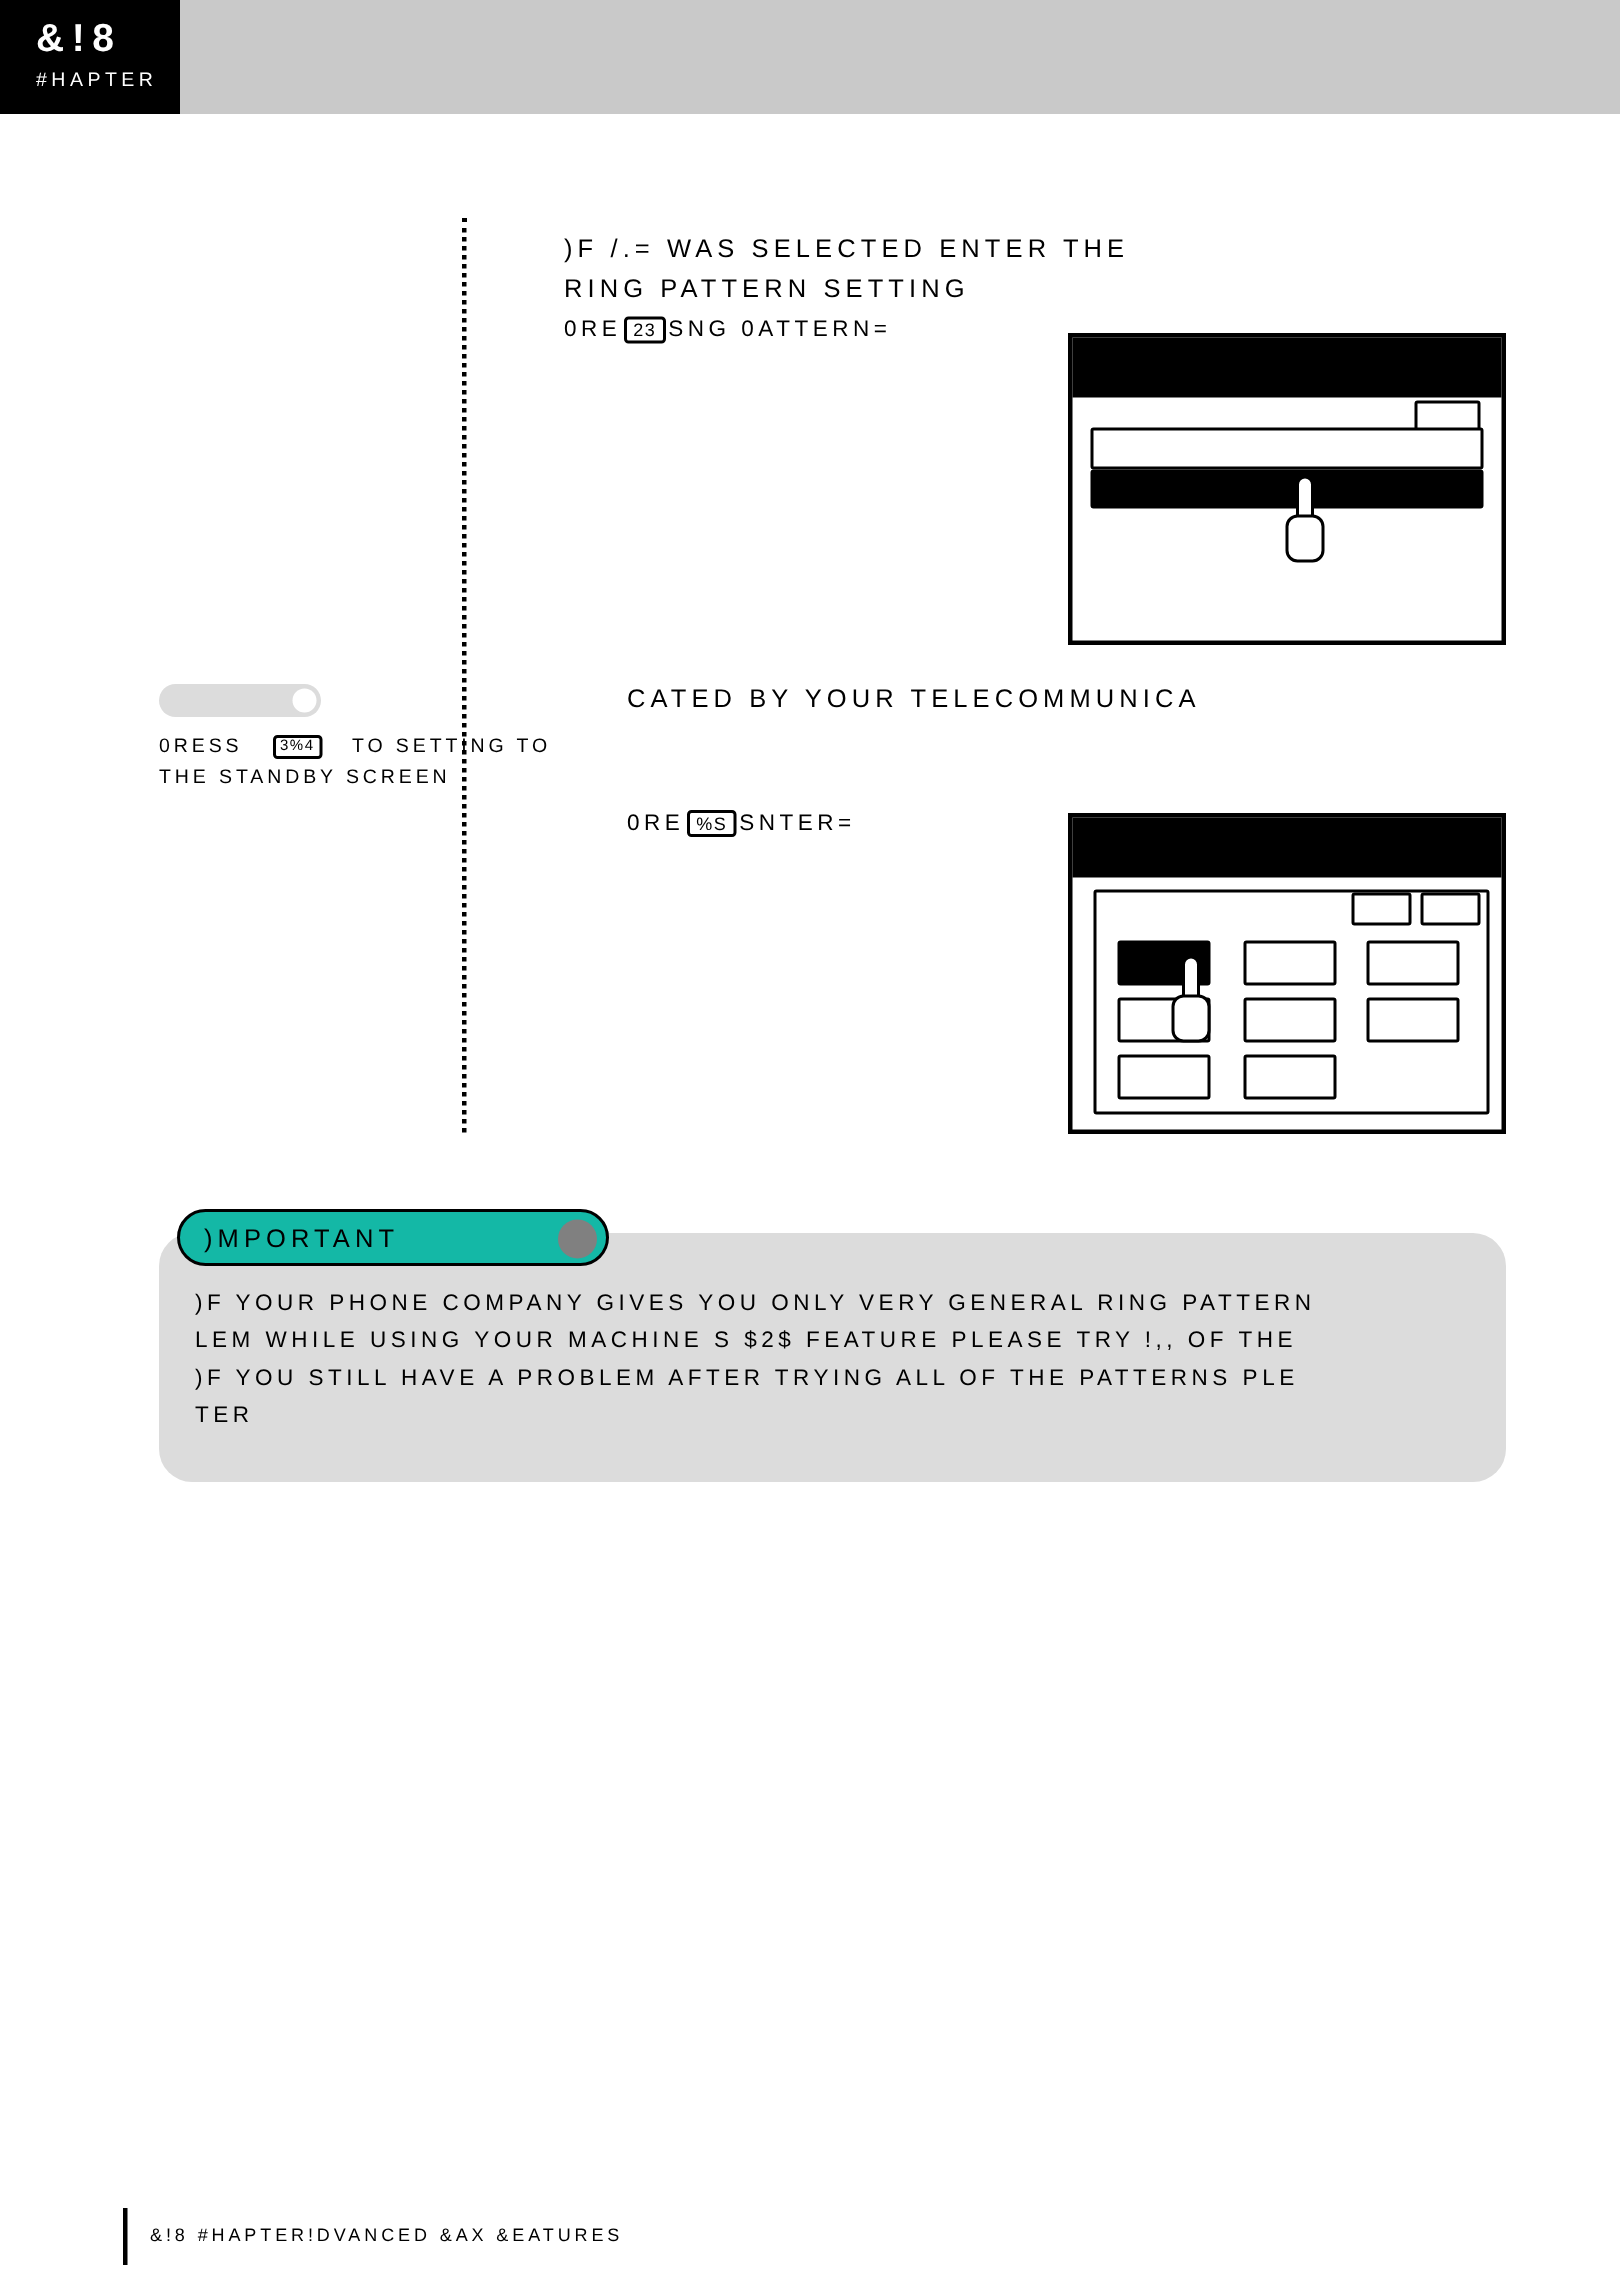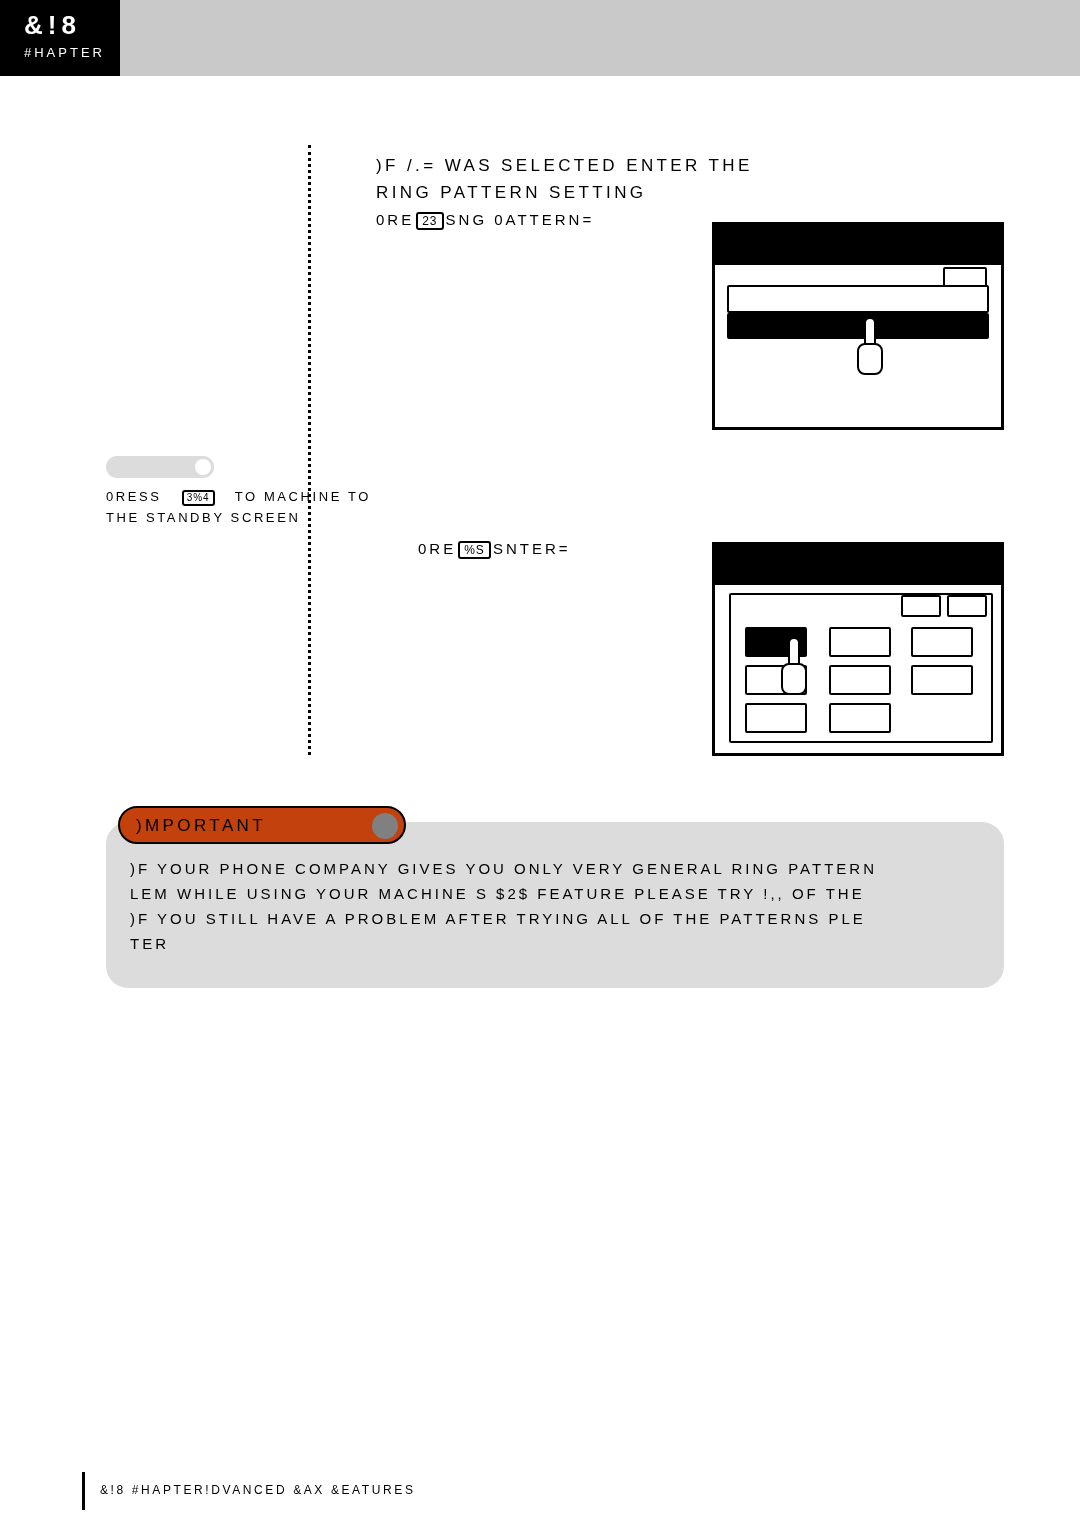--- a/index.html
+++ b/index.html
@@ -175,21 +175,21 @@
     position: absolute;
     left: 106px; top: 822px;
     width: 898px; height: 166px;
     background: #dcdcdc;
     border-radius: 22px;
   }
   .important-tab {
     position: absolute;
     left: 118px; top: 806px;
     width: 288px; height: 38px;
-    background: #c2410c;
+    background: #14b8a6;
     border: 2px solid #000000;
     border-radius: 19px;
     box-sizing: border-box;
   }
   .important-tab-label {
     position: absolute;
     left: 16px; top: 8px;
     font-size: 17px;
     letter-spacing: 3.4px;
   }
@@ -253,25 +253,26 @@
   <div class="hand" style="left:142px; top:92px;">
     <div class="finger"></div>
     <div class="fist"></div>
   </div>
 </div>
 
 <div class="sidenote-pill">
   <div class="sidenote-pill-dot"></div>
 </div>
 <div class="sidenote-text">
-  <span>0RESS</span><span class="sidenote-key">3%4</span><span>TO MACHINE TO</span>
+  <span>0RESS</span><span class="sidenote-key">3%4</span><span>TO SETTING TO</span>
   <div>THE STANDBY SCREEN</div>
 </div>
 
 <div class="step step-2">
+  <div>CATED BY YOUR TELECOMMUNICA</div>
 </div>
 <div class="press-line press-2">
   <span>0RE</span><span class="press-key">%S</span><span>SNTER=</span>
 </div>
 
 <div class="panel panel-2">
   <div class="panel-titlebar"></div>
   <div class="pbox" style="left:14px; top:48px; width:264px; height:150px;"></div>
   <div class="pbox" style="left:186px; top:50px; width:40px; height:22px;"></div>
   <div class="pbox" style="left:232px; top:50px; width:40px; height:22px;"></div>

